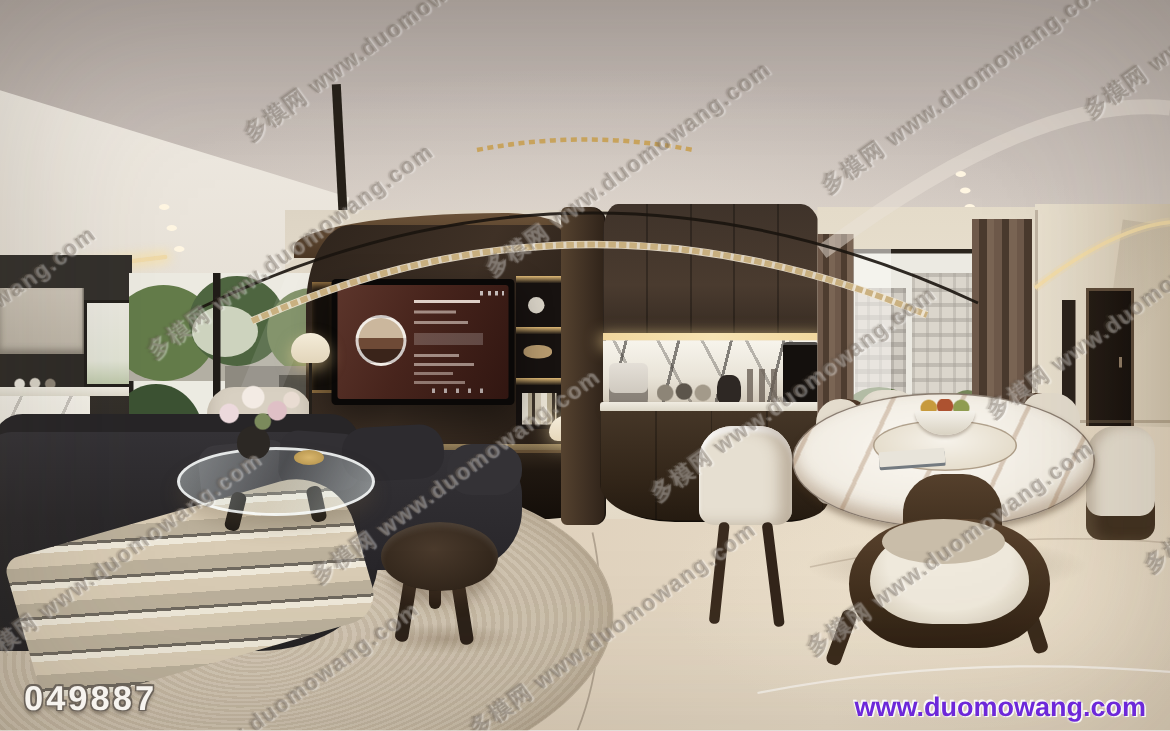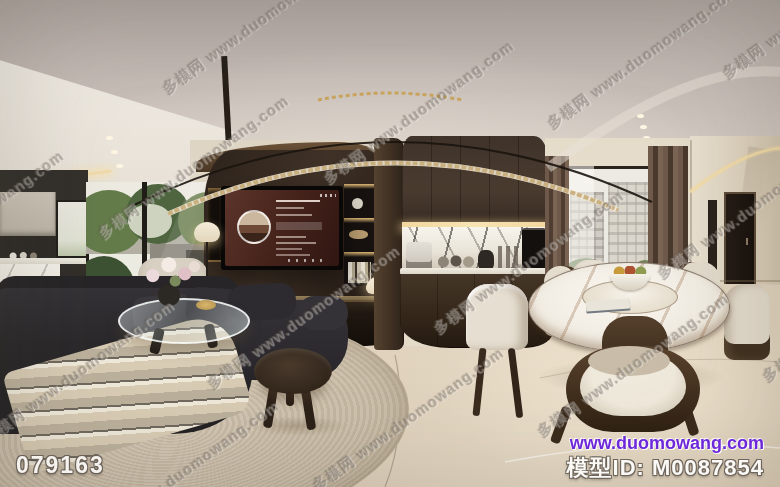--- a/index.html
+++ b/index.html
@@ -356,17 +356,16 @@
   <div class="wm" style="left:635px;top:190px;">多模网 www.duomowang.com</div>
   <div class="wm" style="left:65px;top:455px;">多模网 www.duomowang.com</div>
   <div class="wm" style="left:290px;top:402px;">多模网 www.duomowang.com</div>
   <div class="wm" style="left:515px;top:348px;">多模网 www.duomowang.com</div>
   <div class="wm" style="left:740px;top:293px;">多模网 www.duomowang.com</div>
 
   <div class="vignette"></div>
 
   <div class="brand">
     <div class="brand-url">www.duomowang.com</div>
-    <div class="brand-model">模型ID: M0087854</div>
   </div>
-  <div class="imgid">079163</div>
+  <div class="imgid">049887</div>
 
 </div>
 
 </body></html>

